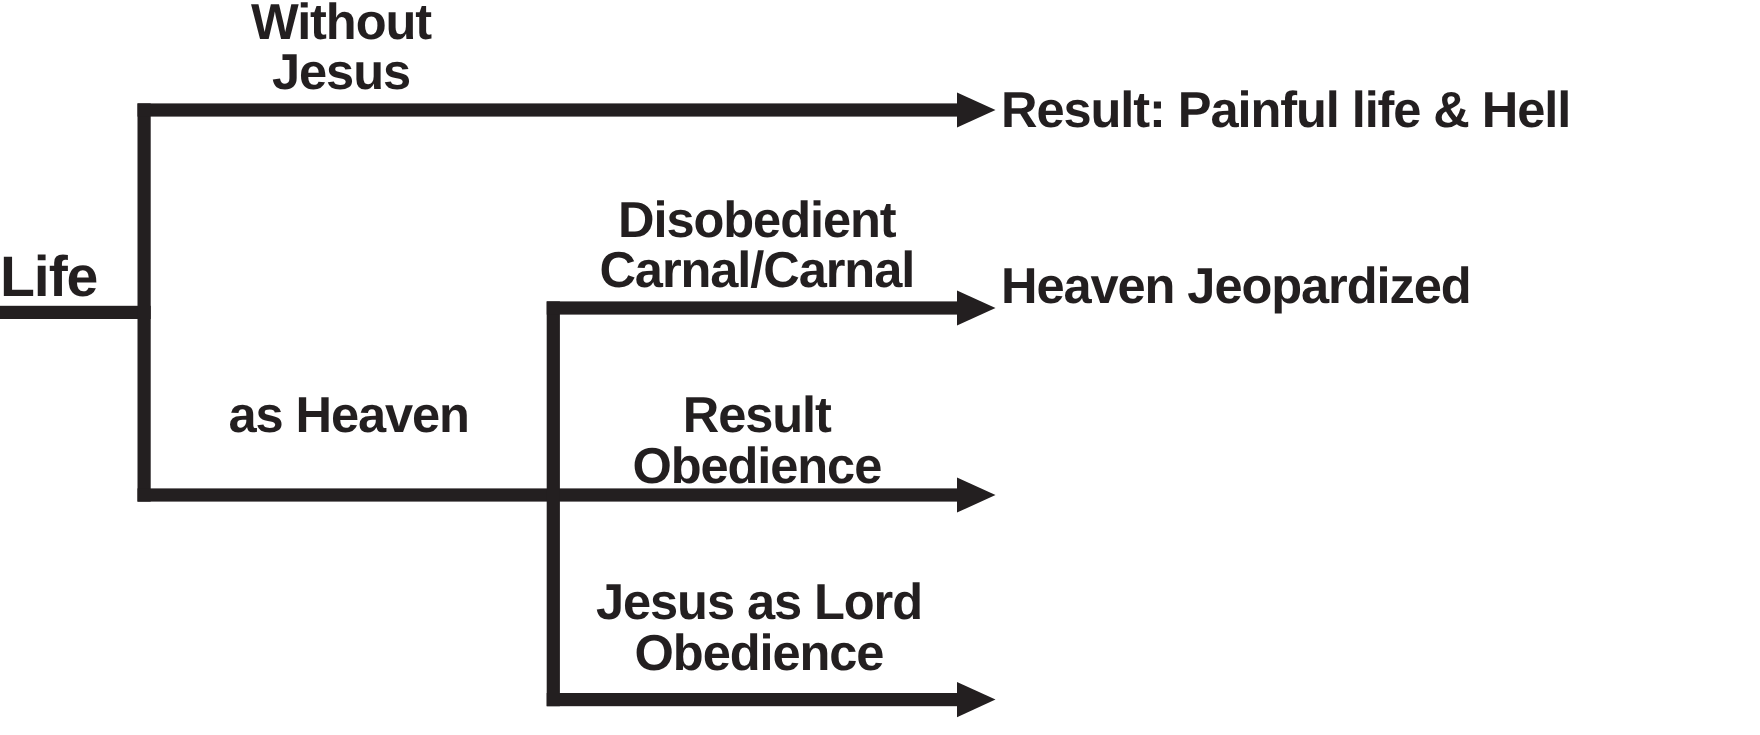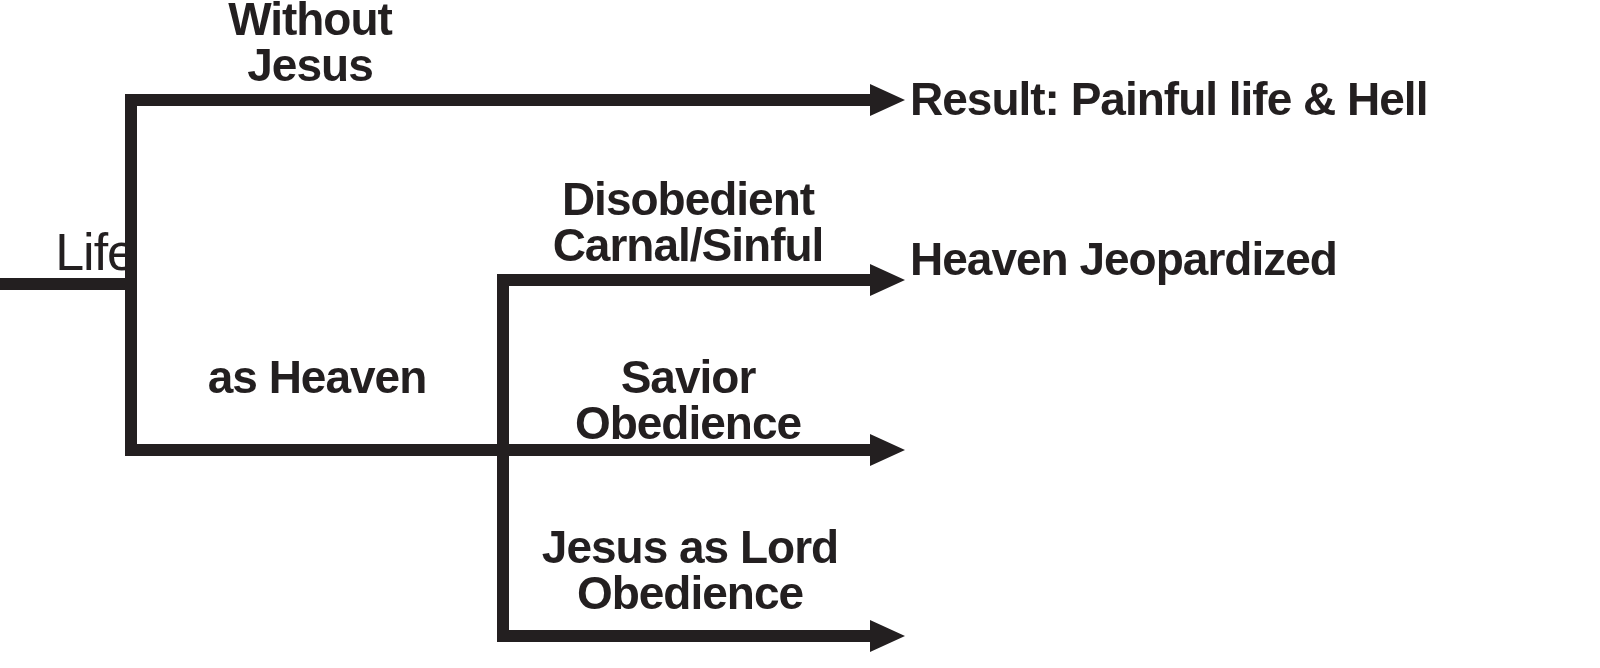--- a/index.html
+++ b/index.html
@@ -39,25 +39,25 @@
     position: absolute;
     text-align: right;
     font-weight: bold;
     font-size: 46px;
     line-height: 1.0;
     letter-spacing: -1px;
     white-space: nowrap;
   }
   .root-label {
     position: absolute;
-    font-weight: normal;
+    font-weight: bold;
     font-size: 52px;
     line-height: 1.0;
     letter-spacing: -1px;
-    text-align: right;
+    text-align: left;
   }
 </style>
 </head>
 <body>
 
 <div class="canvas">
 
   <div class="root-label" style="left:0px; top:226px; width:135px;">Life</div>
 
   <div class="hline" style="left:0px; top:278px; width:137px;"></div>
@@ -74,30 +74,30 @@
 
   <div class="label" style="left:117px; top:354px; width:400px;">
     <div>as Heaven</div>
   </div>
   <div class="hline" style="left:125px; top:444px; width:755px;"></div>
 
   <div class="vline" style="left:497px; top:274px; height:368px;"></div>
 
   <div class="label" style="left:488px; top:176px; width:400px;">
     <div>Disobedient</div>
-    <div>Carnal/Sinful</div>
+    <div>Carnal/Carnal</div>
   </div>
   <div class="hline" style="left:497px; top:274px; width:383px;"></div>
   <div class="arrow" style="left:870px; top:264px;"></div>
   <div class="result" style="left:910px; top:236px;">
     <div>Heaven Jeopardized</div>
   </div>
 
   <div class="label" style="left:488px; top:354px; width:400px;">
-    <div>Savior</div>
+    <div>Result</div>
     <div>Obedience</div>
   </div>
   <div class="arrow" style="left:870px; top:434px;"></div>
 
   <div class="label" style="left:490px; top:524px; width:400px;">
     <div>Jesus as Lord</div>
     <div>Obedience</div>
   </div>
   <div class="hline" style="left:497px; top:630px; width:383px;"></div>
   <div class="arrow" style="left:870px; top:620px;"></div>

